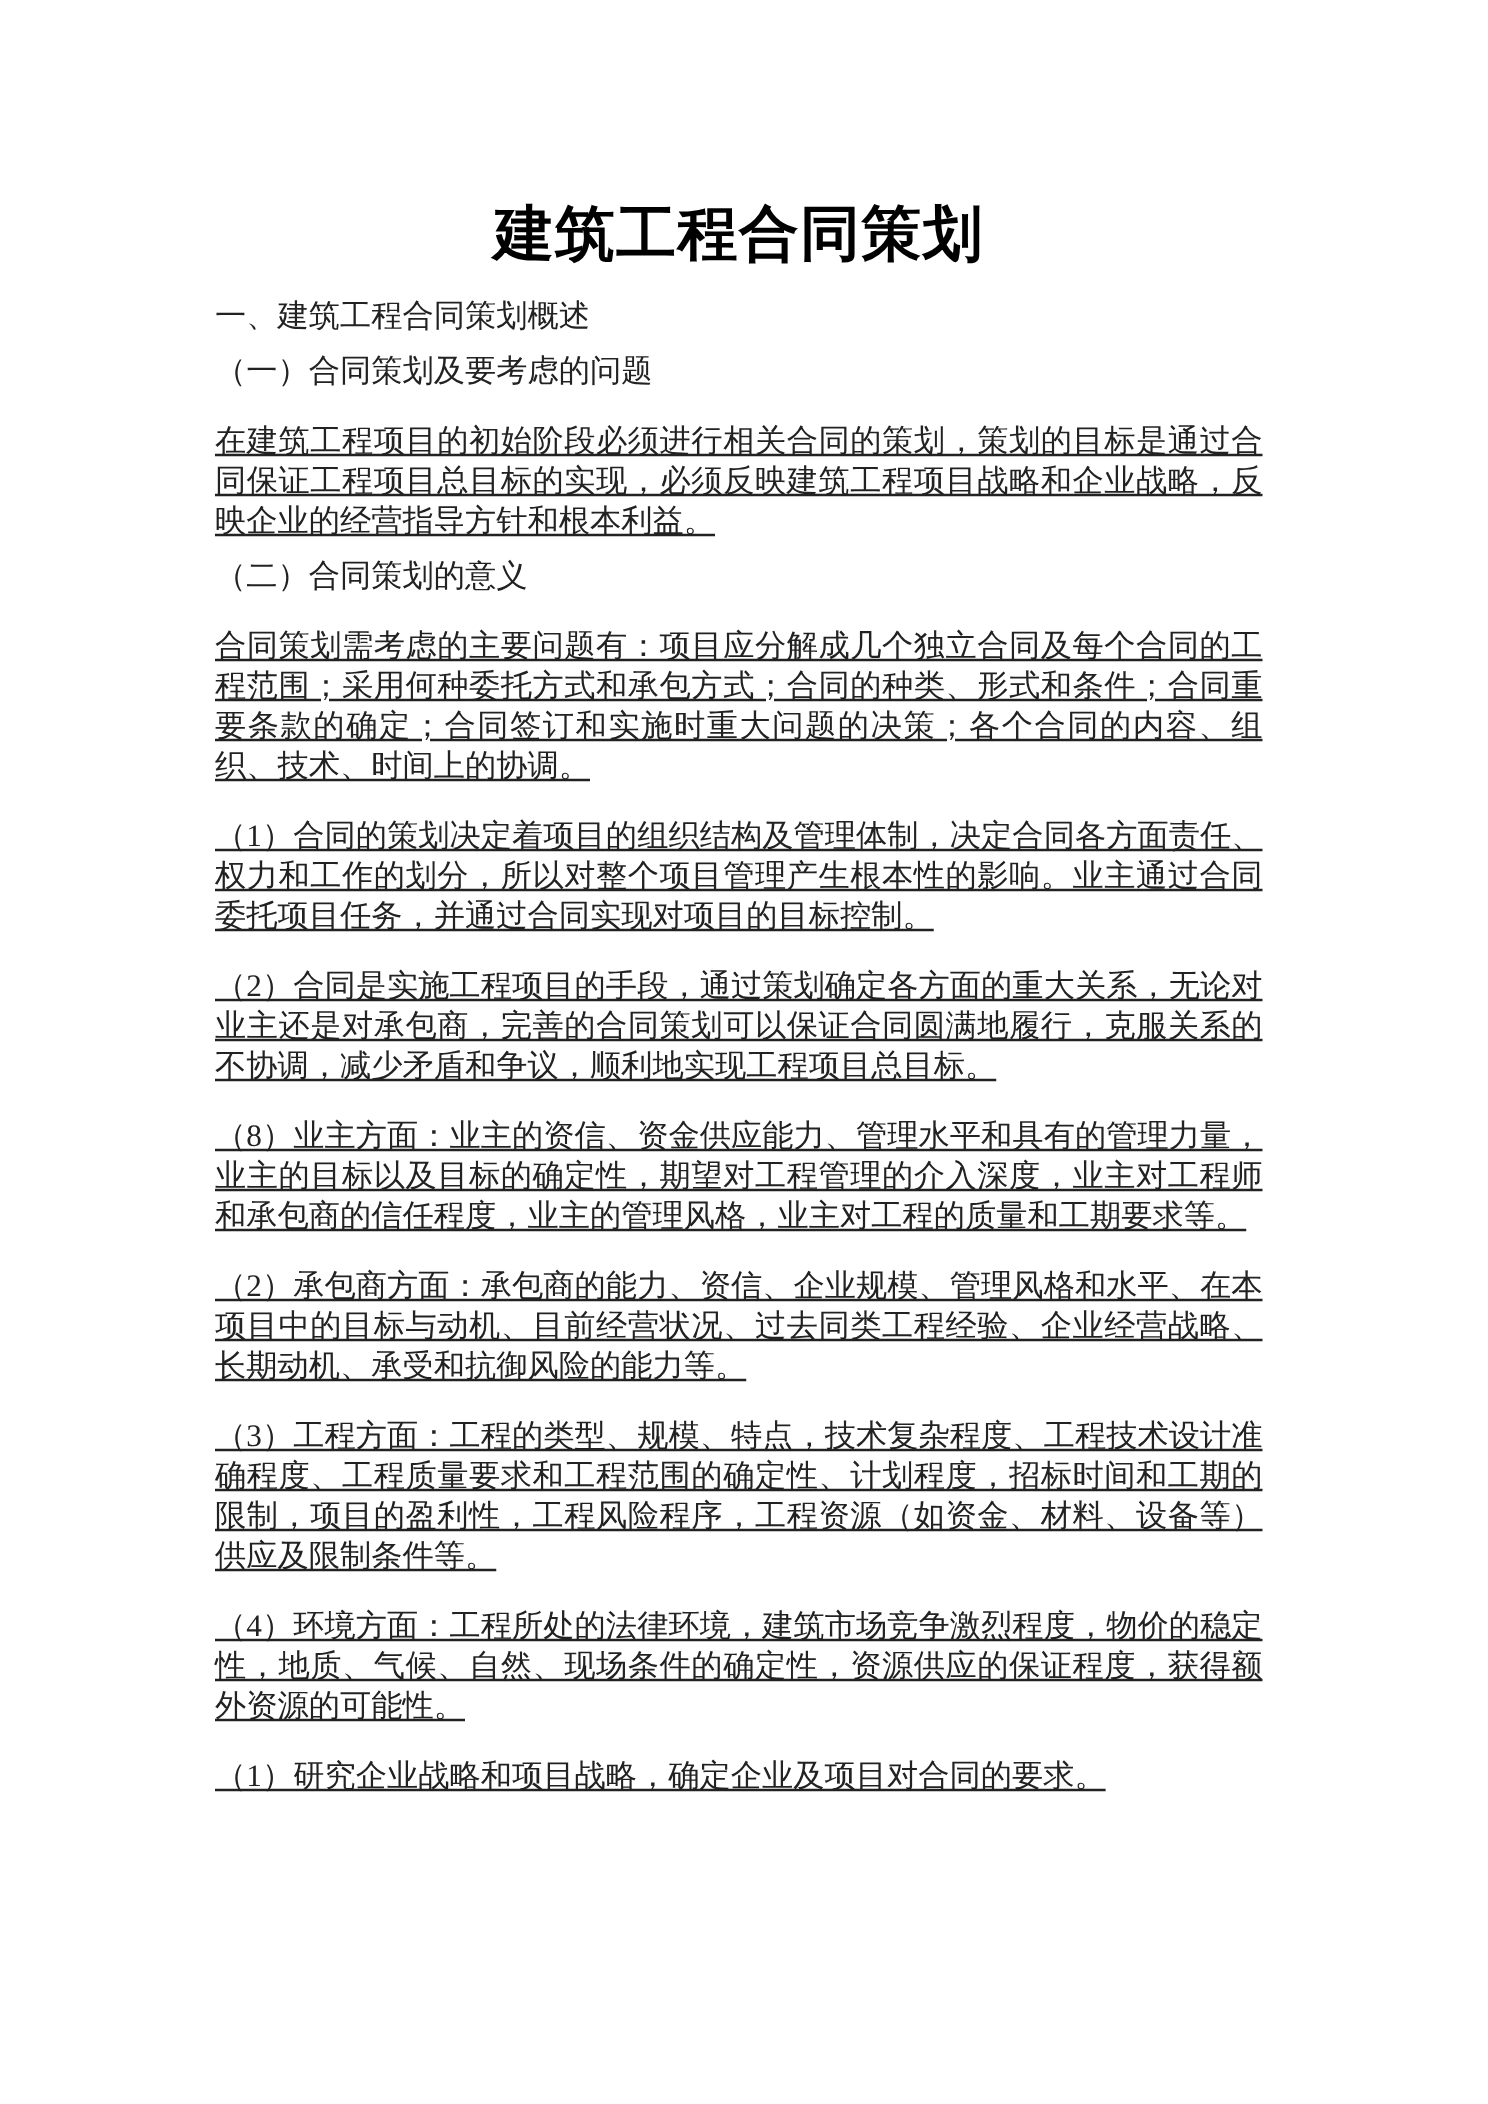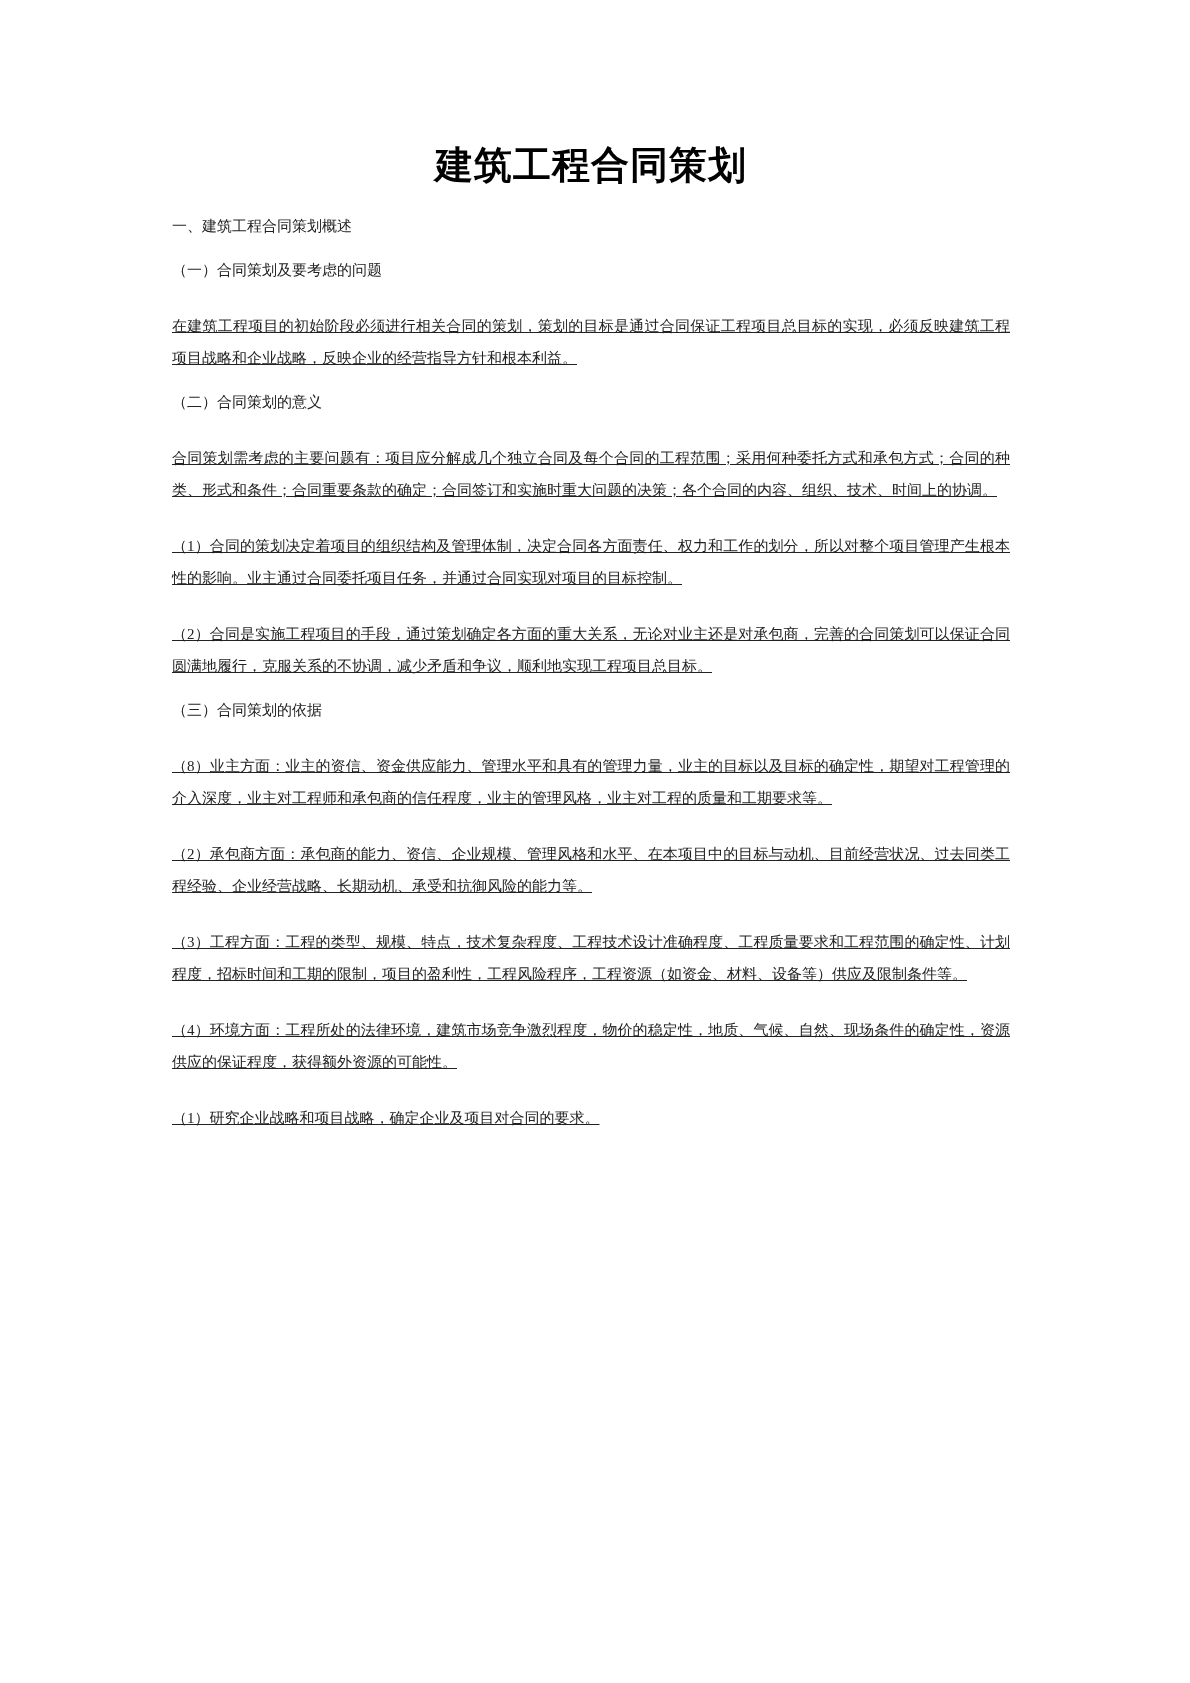--- a/index.html
+++ b/index.html
@@ -17,31 +17,31 @@
     font-family: "Liberation Serif", "DejaVu Serif", serif;
     color: #1a1a1a;
   }
   .content {
     position: absolute;
     left: 172px;
     top: 0;
     width: 838px;
   }
   .doc-title {
-    font-size: 38px;
+    font-size: 48px;
     font-weight: bold;
     text-align: center;
     line-height: 1.25;
-    margin: 0;
+    margin: 16px;
     padding-top: 142px;
     letter-spacing: 1px;
     color: #000000;
   }
   .block {
-    font-size: 15px;
+    font-size: 25px;
     line-height: 32px;
     text-align: justify;
     text-justify: inter-ideograph;
     margin: 0;
     color: #222222;
   }
   .block.heading-1 {
     margin-top: 20px;
     text-indent: 0;
   }
@@ -70,21 +70,20 @@
     <p class="block para">在建筑工程项目的初始阶段必须进行相关合同的策划，策划的目标是通过合同保证工程项目总目标的实现，必须反映建筑工程项目战略和企业战略，反映企业的经营指导方针和根本利益。</p>
 
     <p class="block heading-2">（二）合同策划的意义</p>
 
     <p class="block para">合同策划需考虑的主要问题有：项目应分解成几个独立合同及每个合同的工程范围；采用何种委托方式和承包方式；合同的种类、形式和条件；合同重要条款的确定；合同签订和实施时重大问题的决策；各个合同的内容、组织、技术、时间上的协调。</p>
 
     <p class="block para">（1）合同的策划决定着项目的组织结构及管理体制，决定合同各方面责任、权力和工作的划分，所以对整个项目管理产生根本性的影响。业主通过合同委托项目任务，并通过合同实现对项目的目标控制。</p>
 
     <p class="block para">（2）合同是实施工程项目的手段，通过策划确定各方面的重大关系，无论对业主还是对承包商，完善的合同策划可以保证合同圆满地履行，克服关系的不协调，减少矛盾和争议，顺利地实现工程项目总目标。</p>
 
-    <p class="block heading-2">（三）合同策划的依据</p>
 
     <p class="block para">（8）业主方面：业主的资信、资金供应能力、管理水平和具有的管理力量，业主的目标以及目标的确定性，期望对工程管理的介入深度，业主对工程师和承包商的信任程度，业主的管理风格，业主对工程的质量和工期要求等。</p>
 
     <p class="block para">（2）承包商方面：承包商的能力、资信、企业规模、管理风格和水平、在本项目中的目标与动机、目前经营状况、过去同类工程经验、企业经营战略、长期动机、承受和抗御风险的能力等。</p>
 
     <p class="block para">（3）工程方面：工程的类型、规模、特点，技术复杂程度、工程技术设计准确程度、工程质量要求和工程范围的确定性、计划程度，招标时间和工期的限制，项目的盈利性，工程风险程序，工程资源（如资金、材料、设备等）供应及限制条件等。</p>
 
     <p class="block para">（4）环境方面：工程所处的法律环境，建筑市场竞争激烈程度，物价的稳定性，地质、气候、自然、现场条件的确定性，资源供应的保证程度，获得额外资源的可能性。</p>
 
 

